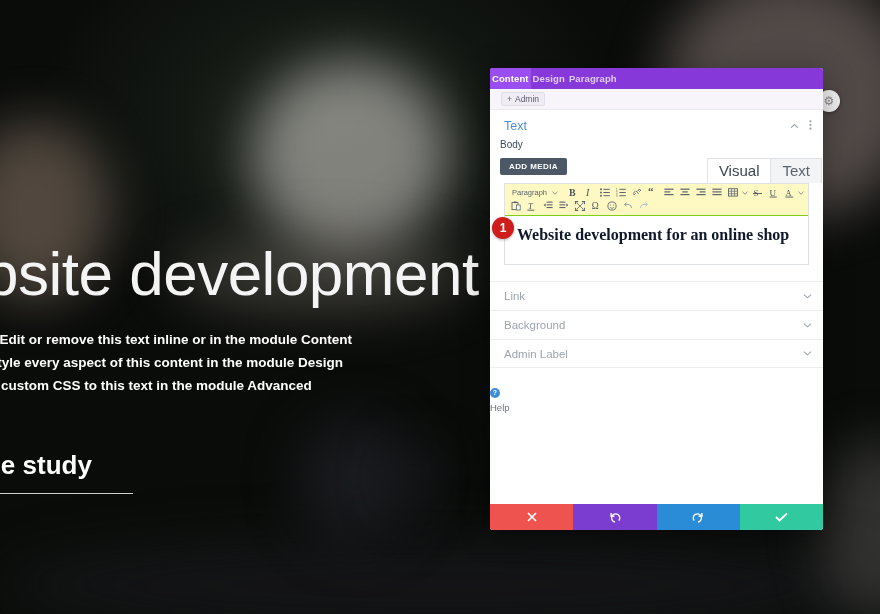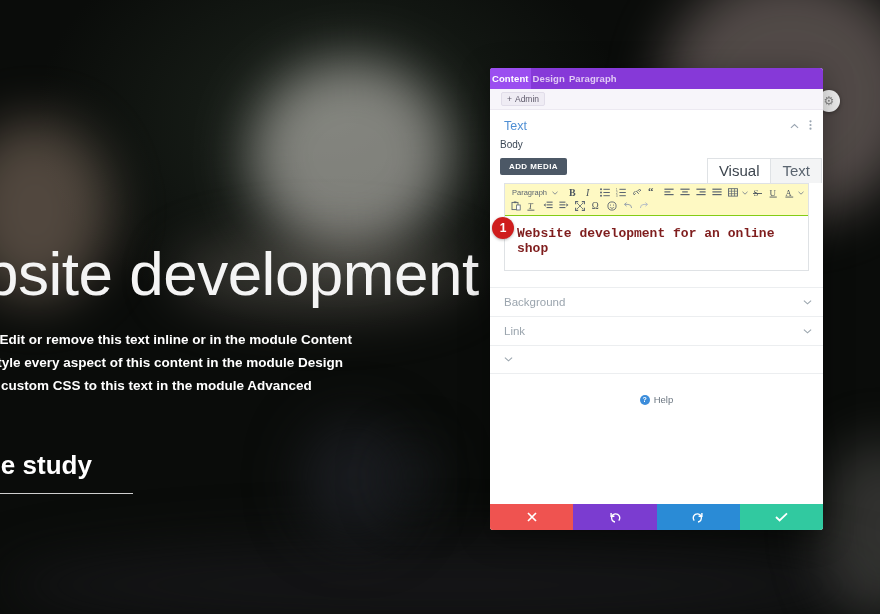--- a/index.html
+++ b/index.html
@@ -355,24 +355,24 @@
     color: #5b6570;
     padding-left: 4px;
     width: 50px;
     cursor: pointer;
     white-space: nowrap;
   }
   .ed-sep { width: 6px; flex: 0 0 auto; }
   .ed-content {
     min-height: 48px;
     padding: 10px 12px 14px;
-    font-family: Liberation Mono, monospace;
-    font-size: 13px;
+    font-family: Liberation Serif, serif;
+    font-size: 16px;
     font-weight: 700;
-    color: #7f1d1d;
+    color: #0f172a;
     background: #ffffff;
     outline: none;
   }
 
   
   #step-badge {
     position: absolute;
     left: 492px;
     top: 217px;
     width: 22px;
@@ -402,24 +402,24 @@
   .collapse-label {
     flex: 1 1 auto;
     font-size: 11.5px;
     color: #9ba5ae;
   }
   .collapse-caret { color: #9ba5ae; font-size: 9px; line-height: 1; }
 
   
   .help-row {
     display: flex;
-    align-items: center;
     justify-content: center;
     gap: 4px;
     margin-top: 20px;
+    flex-direction: column;
   }
   .help-icon {
     width: 10px; height: 10px;
     border-radius: 50%;
     background: #3c8ddb;
     color: #fff;
     font-size: 7px;
     font-weight: 700;
     line-height: 10px;
     text-align: center;
@@ -699,36 +699,37 @@
               </svg>
           </div>
         </div>
       </div>
 
       <div class="ed-content">Website development for an online shop</div>
     </div>
 
     <div class="collapse-list">
       <div class="collapse-row">
+        <span class="collapse-label">Link</span>
+        <span class="collapse-caret">
+          <svg width="9" height="6" viewBox="0 0 10 6">
+              <path d="M1 1.4 L5 5 L9 1.4" stroke="#9ba5ae" stroke-width="1.2" fill="none"></path>
+            </svg>
+        </span>
+      </div>
+      <div class="collapse-row">
         <span class="collapse-label">Background</span>
         <span class="collapse-caret">
           <svg width="9" height="6" viewBox="0 0 10 6">
               <path d="M1 1.4 L5 5 L9 1.4" stroke="#9ba5ae" stroke-width="1.2" fill="none"></path>
             </svg>
         </span>
       </div>
       <div class="collapse-row">
-        <span class="collapse-label">Link</span>
-        <span class="collapse-caret">
-          <svg width="9" height="6" viewBox="0 0 10 6">
-              <path d="M1 1.4 L5 5 L9 1.4" stroke="#9ba5ae" stroke-width="1.2" fill="none"></path>
-            </svg>
-        </span>
-      </div>
-      <div class="collapse-row">
+        <span class="collapse-label">Admin Label</span>
         <span class="collapse-caret">
           <svg width="9" height="6" viewBox="0 0 10 6">
               <path d="M1 1.4 L5 5 L9 1.4" stroke="#9ba5ae" stroke-width="1.2" fill="none"></path>
             </svg>
         </span>
       </div>
     </div>
 
     <div class="help-row">
       <span class="help-icon">?</span>

